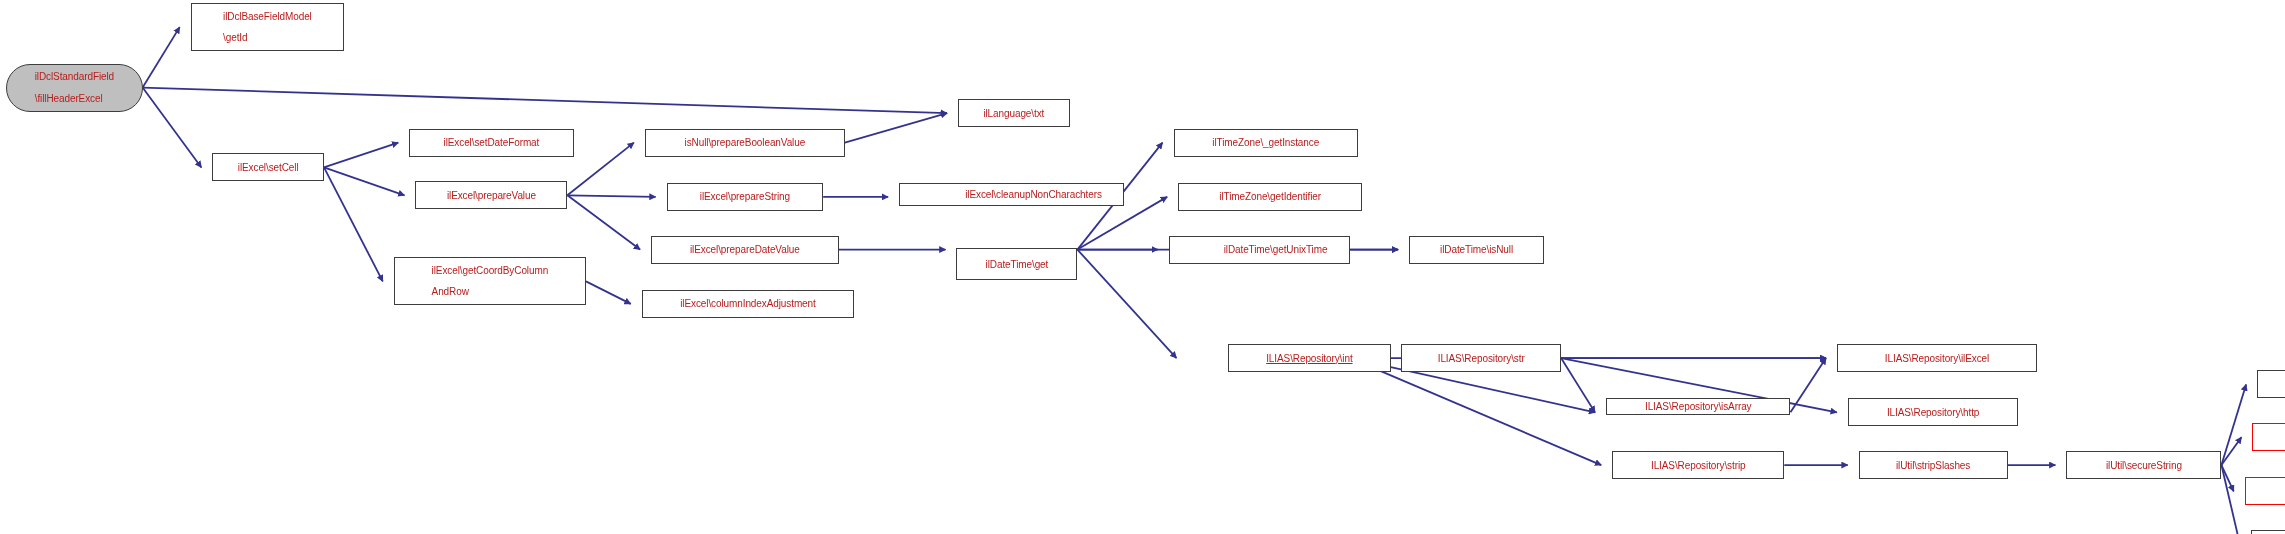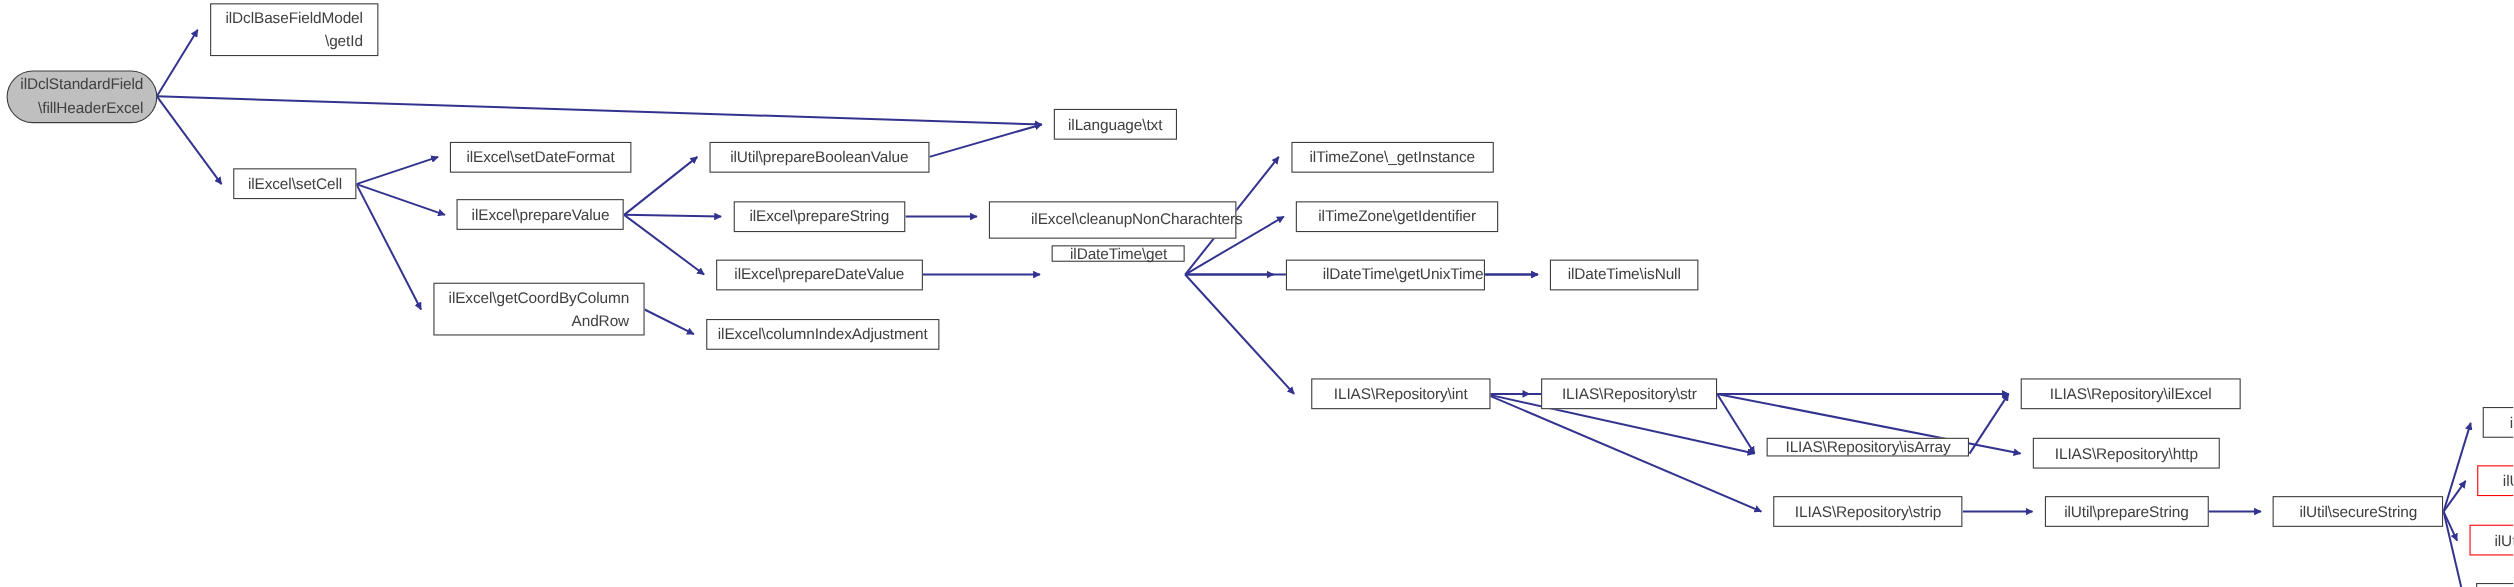--- a/index.html
+++ b/index.html
@@ -24,25 +24,25 @@
     width: 2285px;
     height: 534px;
     pointer-events: none;
   }
   .node {
     position: absolute;
     box-sizing: border-box;
     display: flex;
     align-items: center;
     justify-content: center;
-    text-align: right;
+    text-align: left;
     background: #ffffff;
     border: 1px solid #3d3d3d;
-    color: #404040;
-    font-size: 14px;
+    color: #b91c1c;
+    font-size: 10px;
     line-height: 17px;
     letter-spacing: -0.1px;
     white-space: pre;
     z-index: 3;
   }
   .node.root {
     background: #bfbfbf;
     border: 1px solid #3d3d3d;
   }
   .node.warn {
@@ -96,37 +96,37 @@
   <div id="node-layer">
       <div class="node root" style="left: 6.20081px; top: 63.5583px; width: 136.418px; height: 48.0563px; line-height: 21.3584px; border-radius: 24px;">ilDclStandardField
 \fillHeaderExcel</div>
       <div class="node" style="left: 190.675px; top: 3.10041px; width: 153.47px; height: 48.0563px; line-height: 21.3584px;">ilDclBaseFieldModel
 \getId</div>
       <div class="node" style="left: 212.378px; top: 153.47px; width: 111.615px; height: 27.9037px;">ilExcel\setCell</div>
       <div class="node" style="left: 409.254px; top: 128.667px; width: 164.322px; height: 27.9037px;">ilExcel\setDateFormat</div>
       <div class="node" style="left: 415.455px; top: 181.374px; width: 151.92px; height: 27.9037px;">ilExcel\prepareValue</div>
       <div class="node" style="left: 393.752px; top: 257.334px; width: 192.225px; height: 48.0563px; line-height: 21.3584px;">ilExcel\getCoordByColumn
 AndRow</div>
-      <div class="node" style="left: 644.885px; top: 128.667px; width: 199.976px; height: 27.9037px;">ilUtil\prepareBooleanValue</div>
+      <div class="node" style="left: 644.885px; top: 128.667px; width: 199.976px; height: 27.9037px;">isNull\prepareBooleanValue</div>
       <div class="node" style="left: 666.588px; top: 182.924px; width: 156.571px; height: 27.9037px;">ilExcel\prepareString</div>
       <div class="node" style="left: 651.085px; top: 235.631px; width: 187.575px; height: 27.9037px;">ilExcel\prepareDateValue</div>
       <div class="node" style="left: 641.784px; top: 289.888px; width: 212.378px; height: 27.9037px;">ilExcel\columnIndexAdjustment</div>
       <div class="node" style="left: 958.026px; top: 99.213px; width: 111.615px; height: 27.9037px;">ilLanguage\txt</div>
-      <div class="node" style="left: 899.118px; top: 182.924px; width: 224.78px; height: 34px; padding-left: 44px;">ilExcel\cleanupNonCharachters</div>
-      <div class="node" style="left: 956.476px; top: 223px; width: 120.916px; height: 15px;">ilDateTime\get</div>
+      <div class="node" style="left: 899.118px; top: 182.924px; width: 224.78px; height: 23px; padding-left: 44px;">ilExcel\cleanupNonCharachters</div>
+      <div class="node" style="left: 956.476px; top: 248px; width: 120.916px; height: 32px;">ilDateTime\get</div>
       <div class="node" style="left: 1173.5px; top: 128.667px; width: 184.474px; height: 27.9037px;">ilTimeZone\_getInstance</div>
       <div class="node" style="left: 1178.15px; top: 182.924px; width: 184px; height: 27.9037px;">ilTimeZone\getIdentifier</div>
       <div class="node" style="left: 1168.85px; top: 235.631px; width: 181.374px; height: 27.9037px; padding-left: 32px;">ilDateTime\getUnixTime</div>
-      <div class="node" style="left: 1192px; top: 344.145px; width: 162.771px; height: 27.9037px;">ILIAS\Repository\int</div>
+      <div class="node" style="left: 1228px; top: 344.145px; width: 162.771px; height: 27.9037px; text-decoration: underline;">ILIAS\Repository\int</div>
       <div class="node" style="left: 1409.14px; top: 235.631px; width: 134.868px; height: 27.9037px;">ilDateTime\isNull</div>
       <div class="node" style="left: 1401.38px; top: 344.145px; width: 159.671px; height: 27.9037px;">ILIAS\Repository\str</div>
       <div class="node" style="left: 1606.01px; top: 398.402px; width: 184.474px; height: 17px;">ILIAS\Repository\isArray</div>
       <div class="node" style="left: 1612.21px; top: 451.109px; width: 172.073px; height: 27.9037px;">ILIAS\Repository\strip</div>
       <div class="node" style="left: 1836.99px; top: 344.145px; width: 199.976px; height: 27.9037px;">ILIAS\Repository\ilExcel</div>
       <div class="node" style="left: 1847.84px; top: 398.402px; width: 170.522px; height: 27.9037px;">ILIAS\Repository\http</div>
-      <div class="node" style="left: 1858.69px; top: 451.109px; width: 148.82px; height: 27.9037px;">ilUtil\prepareString</div>
+      <div class="node" style="left: 1858.69px; top: 451.109px; width: 148.82px; height: 27.9037px;">ilUtil\stripSlashes</div>
       <div class="node" style="left: 2066.42px; top: 451.109px; width: 155.02px; height: 27.9037px;">ilUtil\secureString</div>
       <div class="node" style="left: 2257.1px; top: 370.499px; width: 170.522px; height: 27.9037px;">ilUtil\getSecureTags</div>
       <div class="node warn" style="left: 2252.45px; top: 423.206px; width: 181.374px; height: 27.9037px;">ilUtil\maskSecureTags</div>
       <div class="node warn" style="left: 2244.69px; top: 477.463px; width: 196.876px; height: 27.9037px;">ilUtil\unmaskSecureTags</div>
       <div class="node" style="left: 2250.9px; top: 530.17px; width: 176.723px; height: 27.9037px;">ilUtil\stripScriptHTML</div>
     </div>
 </div>
 
 </body></html>

